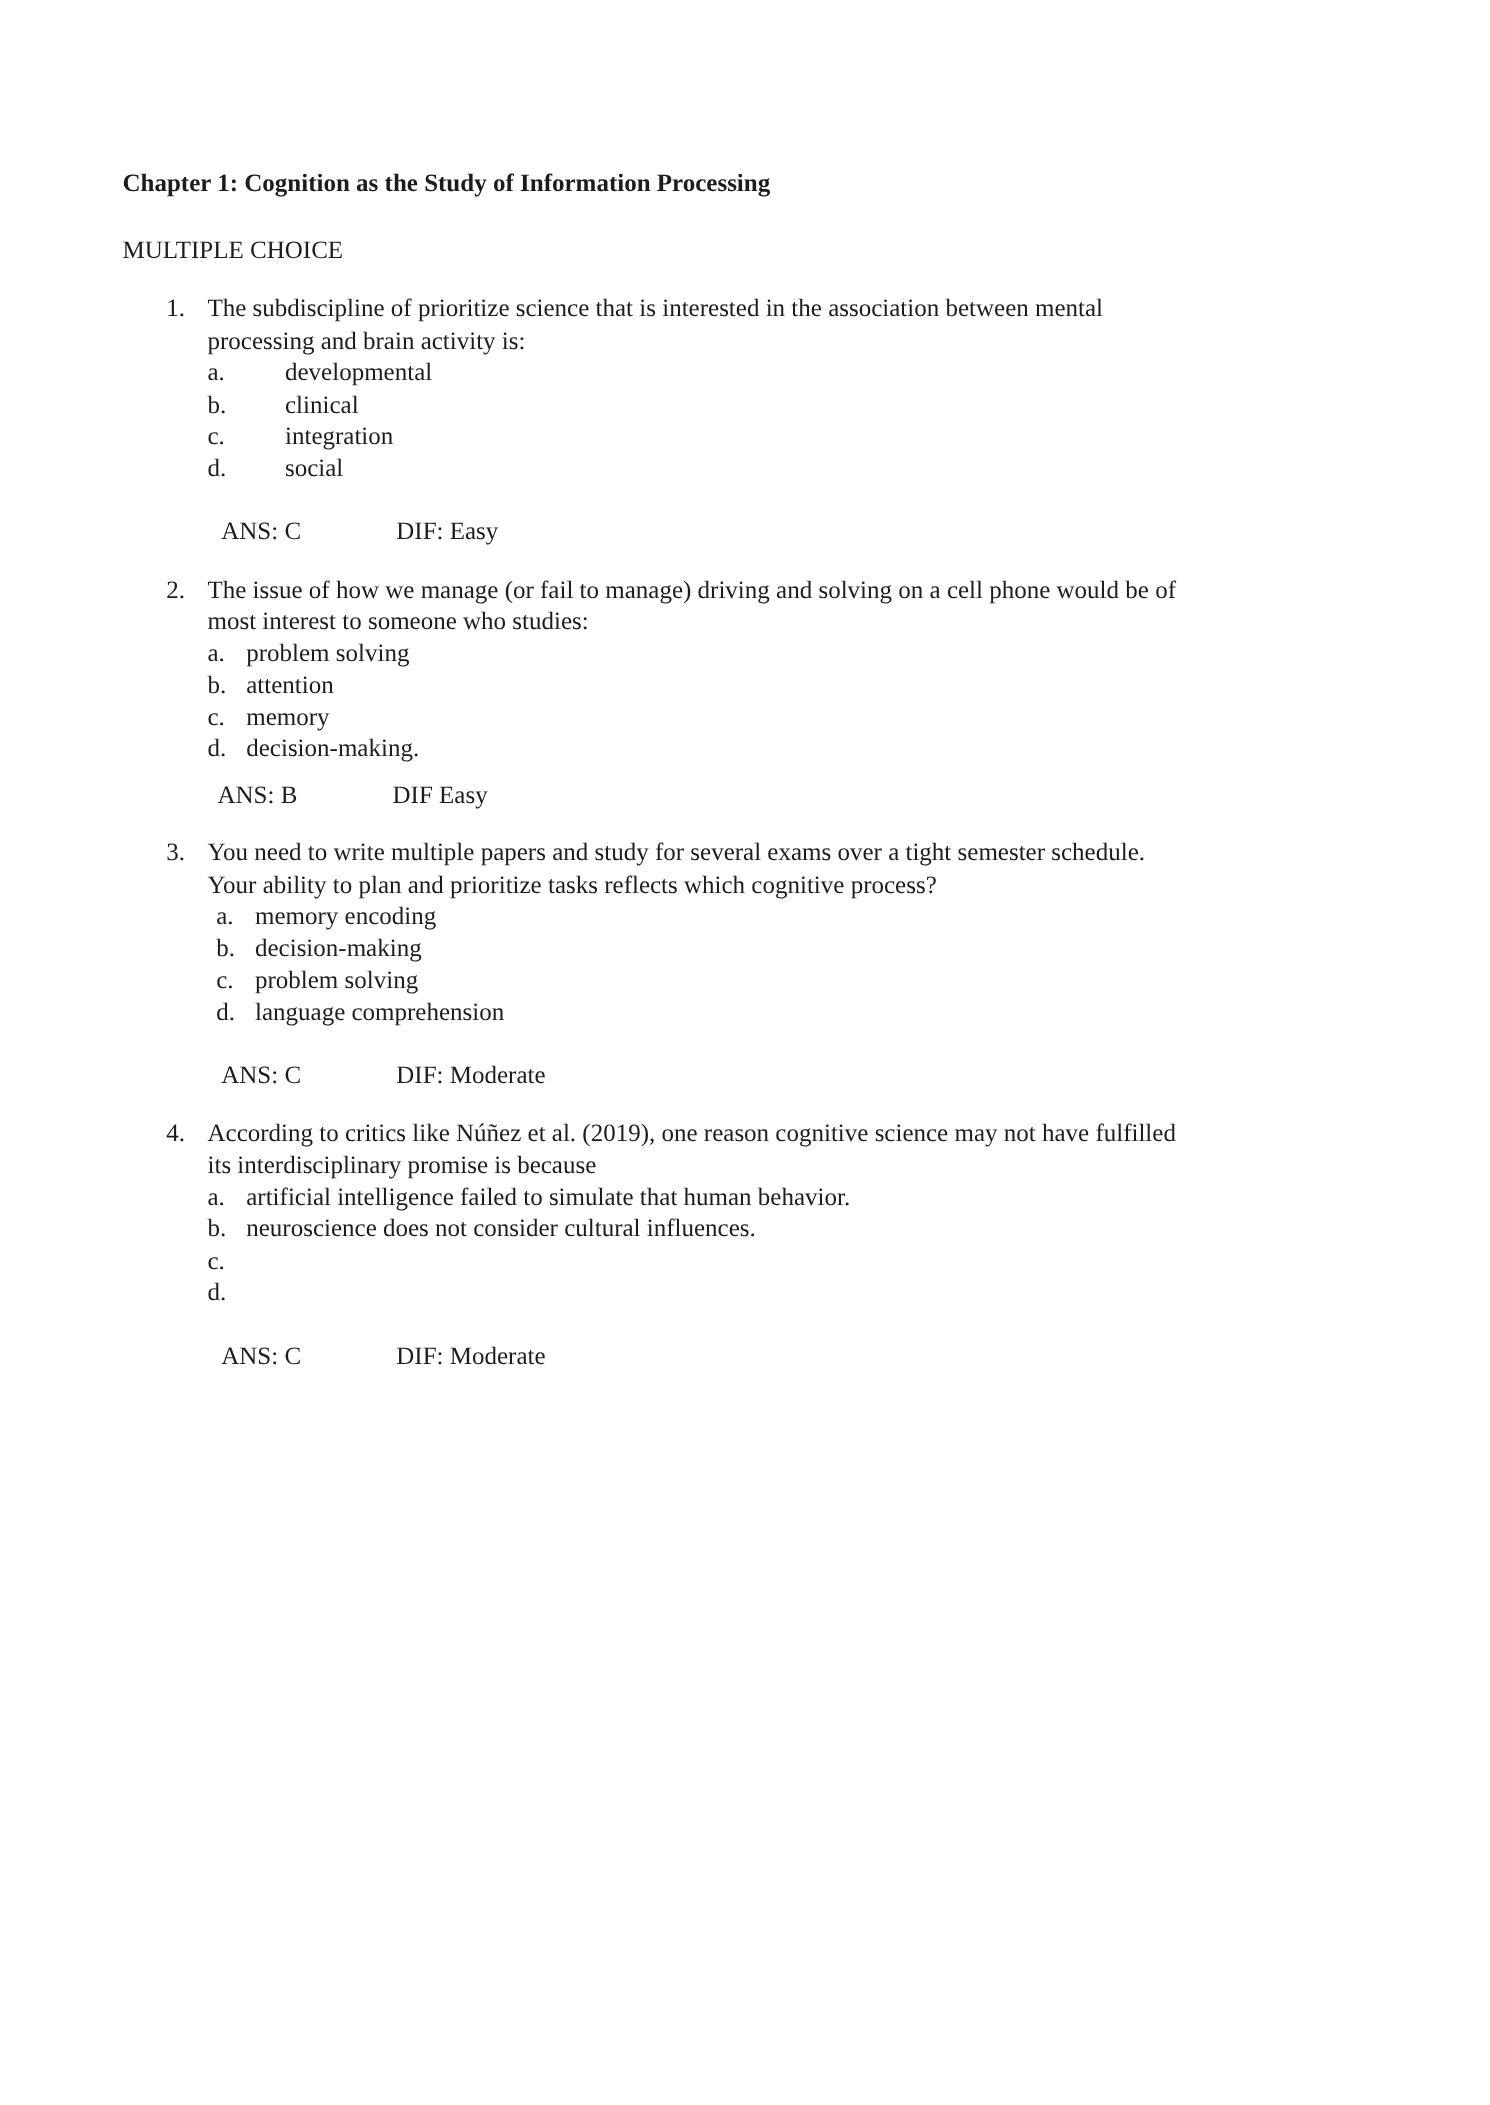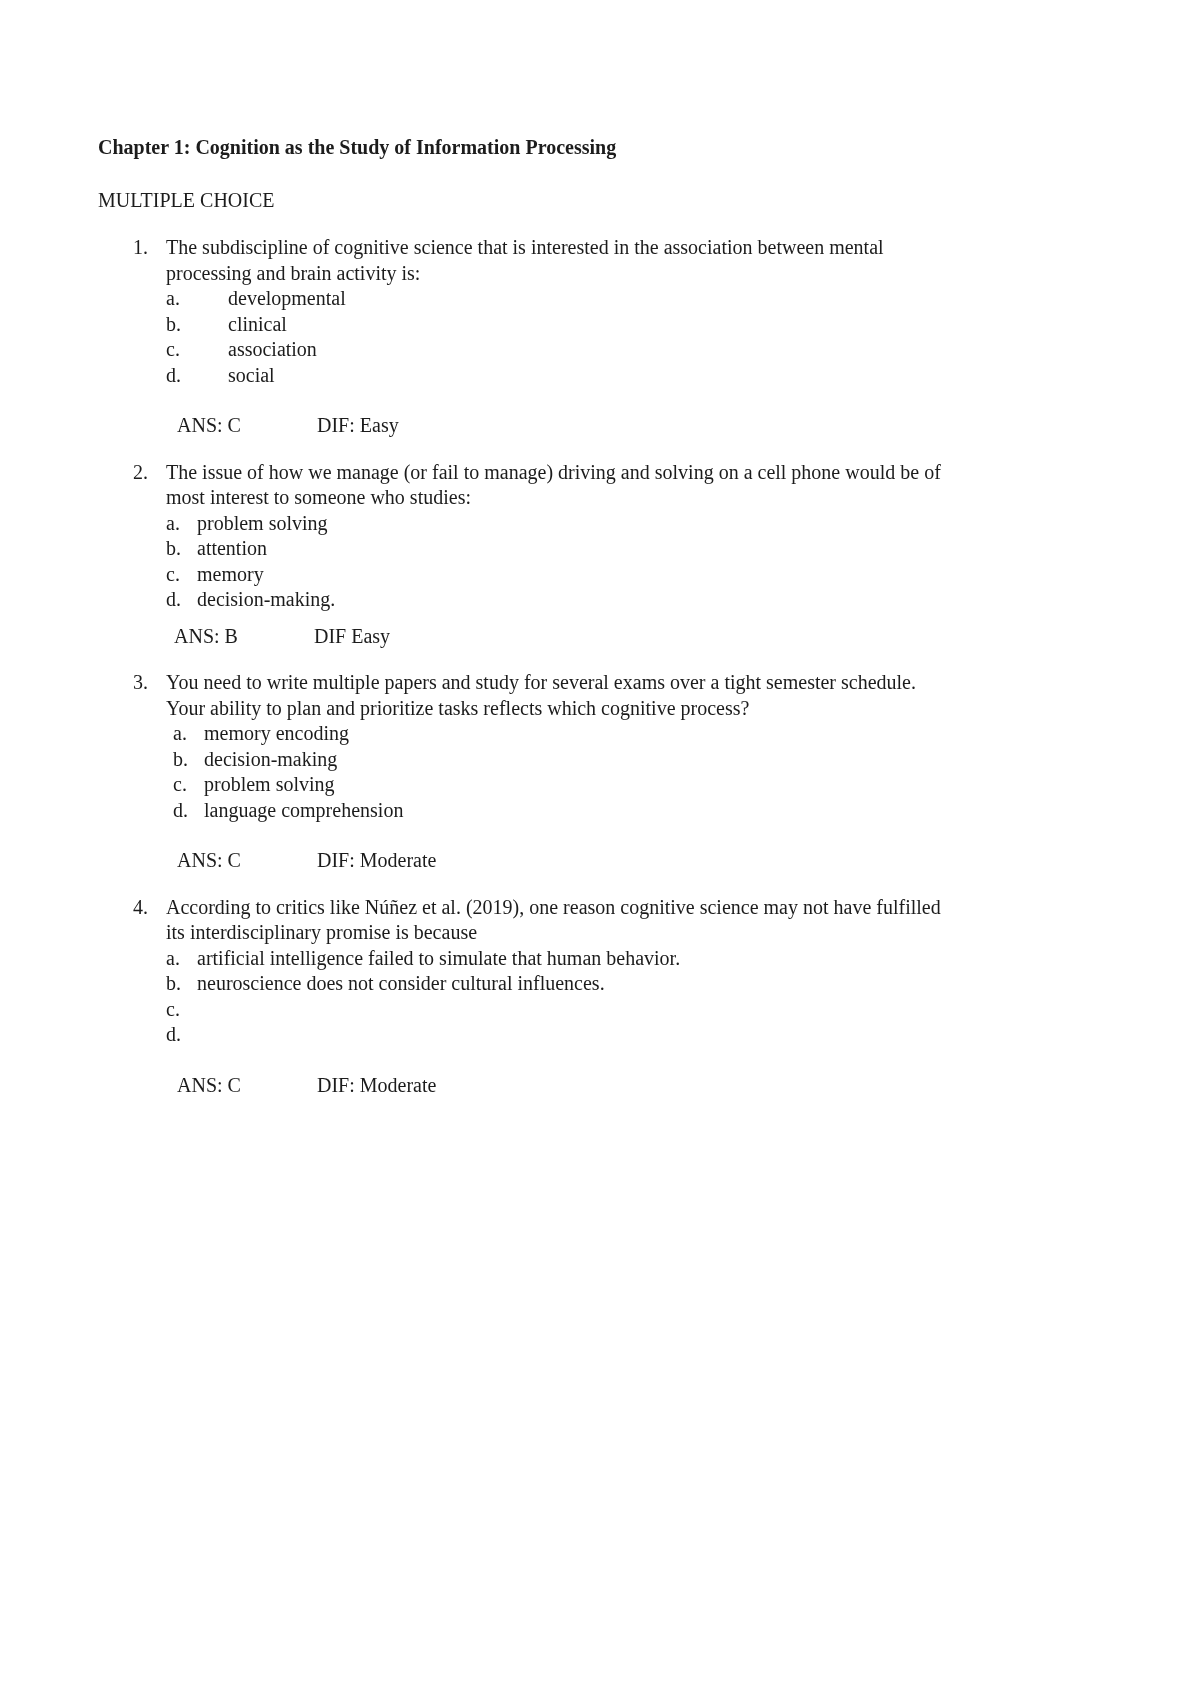--- a/index.html
+++ b/index.html
@@ -81,35 +81,35 @@
 
 <div class="page">
 
   <h1 class="doc-title">Chapter 1: Cognition as the Study of Information Processing</h1>
 
   <div class="section-label">MULTIPLE CHOICE</div>
 
   <div class="question">
     <div class="q-row">
       <span class="q-num">1.</span>
-      <div class="q-text">The subdiscipline of cognitive science that is interested in the association between mental
+      <div class="q-text">The subdiscipline of prioritize science that is interested in the association between mental
 processing and brain activity is:</div>
     </div>
     <div class="options wide">
       <div class="option">
         <span class="opt-letter">a.</span>
         <span class="opt-text">developmental</span>
       </div>
       <div class="option">
         <span class="opt-letter">b.</span>
         <span class="opt-text">clinical</span>
       </div>
       <div class="option">
         <span class="opt-letter">c.</span>
-        <span class="opt-text">association</span>
+        <span class="opt-text">integration</span>
       </div>
       <div class="option">
         <span class="opt-letter">d.</span>
         <span class="opt-text">social</span>
       </div>
     </div>
     <div class="answer-line">
       <span class="ans">ANS: C</span>
       <span class="dif">DIF: Easy</span>
     </div>

